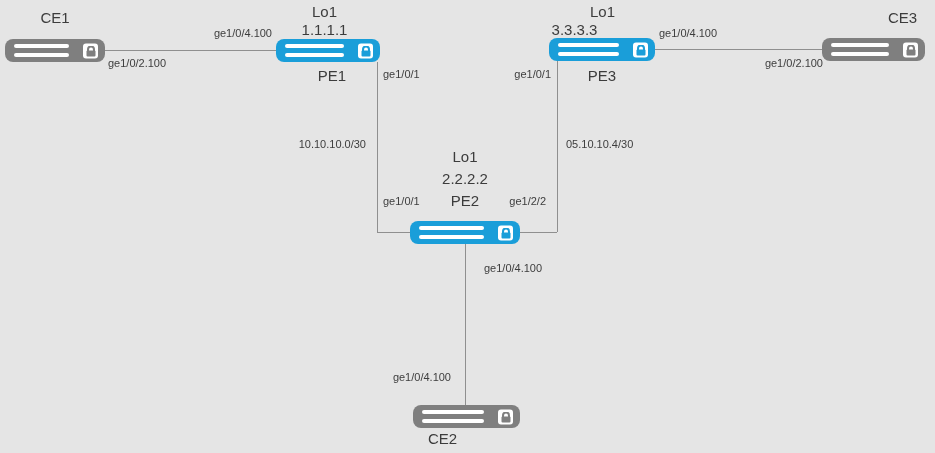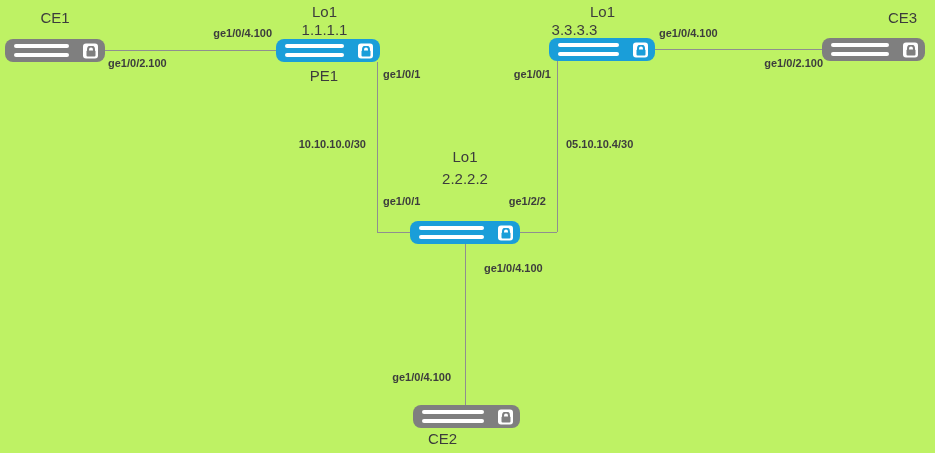--- a/index.html
+++ b/index.html
@@ -3,32 +3,32 @@
 <meta charset="utf-8">
 <style>
   * { margin: 0; padding: 0; box-sizing: border-box; }
   html, body { background: #ffffff; }
   body { font-family: "Liberation Sans", "DejaVu Sans", sans-serif; }
 
   .canvas {
     position: relative;
     width: 935px;
     height: 453px;
-    background: #bef264;
+    background: #e5e5e5;
     overflow: hidden;
   }
 
   
   .link { position: absolute; background: #8f8f8f; }
 
   
   .if-label {
     position: absolute;
     font-size: 11px;
-    font-weight: bold;
+    font-weight: normal;
     color: #3d3d3d;
     white-space: nowrap;
     line-height: 14px;
   }
   .if-label.right { text-align: right; }
 
   
   .node-title {
     position: absolute;
     font-size: 15px;
@@ -123,28 +123,29 @@
   <div class="node-title" style="left:272px;top:3px;width:105px">Lo1</div>
   <div class="node-title" style="left:272px;top:21px;width:105px">1.1.1.1</div>
   <div class="router pe" style="left:276px;top:39px;width:104px">
     <div class="bar b1"></div>
     <div class="bar b2"></div>
     <div class="lock">
       <div class="shackle"></div>
       <div class="lockbody"></div>
     </div>
   </div>
-  <div class="node-title" style="left:272px;top:67px;width:104px">PE1</div>
+  <div class="node-title" style="left:280px;top:67px;width:104px">PE1</div>
 
   <div class="if-label" style="left:383px;top:67px">ge1/0/1</div>
   <div class="if-label right" style="left:284px;top:137px;width:82px">10.10.10.0/30</div>
   <div class="if-label" style="left:383px;top:194px">ge1/0/1</div>
 
   <div class="node-title" style="left:415px;top:148px;width:100px">Lo1</div>
   <div class="node-title" style="left:415px;top:170px;width:100px">2.2.2.2</div>
+  <div class="node-title" style="left:415px;top:192px;width:100px">PE2</div>
   <div class="router pe" style="left:410px;top:221px;width:110px">
     <div class="bar b1"></div>
     <div class="bar b2"></div>
     <div class="lock">
       <div class="shackle"></div>
       <div class="lockbody"></div>
     </div>
   </div>
 
   <div class="if-label right" style="left:478px;top:67px;width:73px">ge1/0/1</div>
@@ -154,20 +155,21 @@
   <div class="node-title" style="left:550px;top:3px;width:105px">Lo1</div>
   <div class="node-title" style="left:522px;top:21px;width:105px">3.3.3.3</div>
   <div class="router pe" style="left:549px;top:38px;width:106px">
     <div class="bar b1"></div>
     <div class="bar b2"></div>
     <div class="lock">
       <div class="shackle"></div>
       <div class="lockbody"></div>
     </div>
   </div>
+  <div class="node-title" style="left:549px;top:67px;width:106px">PE3</div>
 
   <div class="if-label" style="left:659px;top:26px">ge1/0/4.100</div>
   <div class="if-label right" style="left:750px;top:56px;width:73px">ge1/0/2.100</div>
 
   <div class="node-title" style="left:851px;top:9px;width:103px">CE3</div>
   <div class="router ce" style="left:822px;top:38px;width:103px">
     <div class="bar b1"></div>
     <div class="bar b2"></div>
     <div class="lock">
       <div class="shackle"></div>

